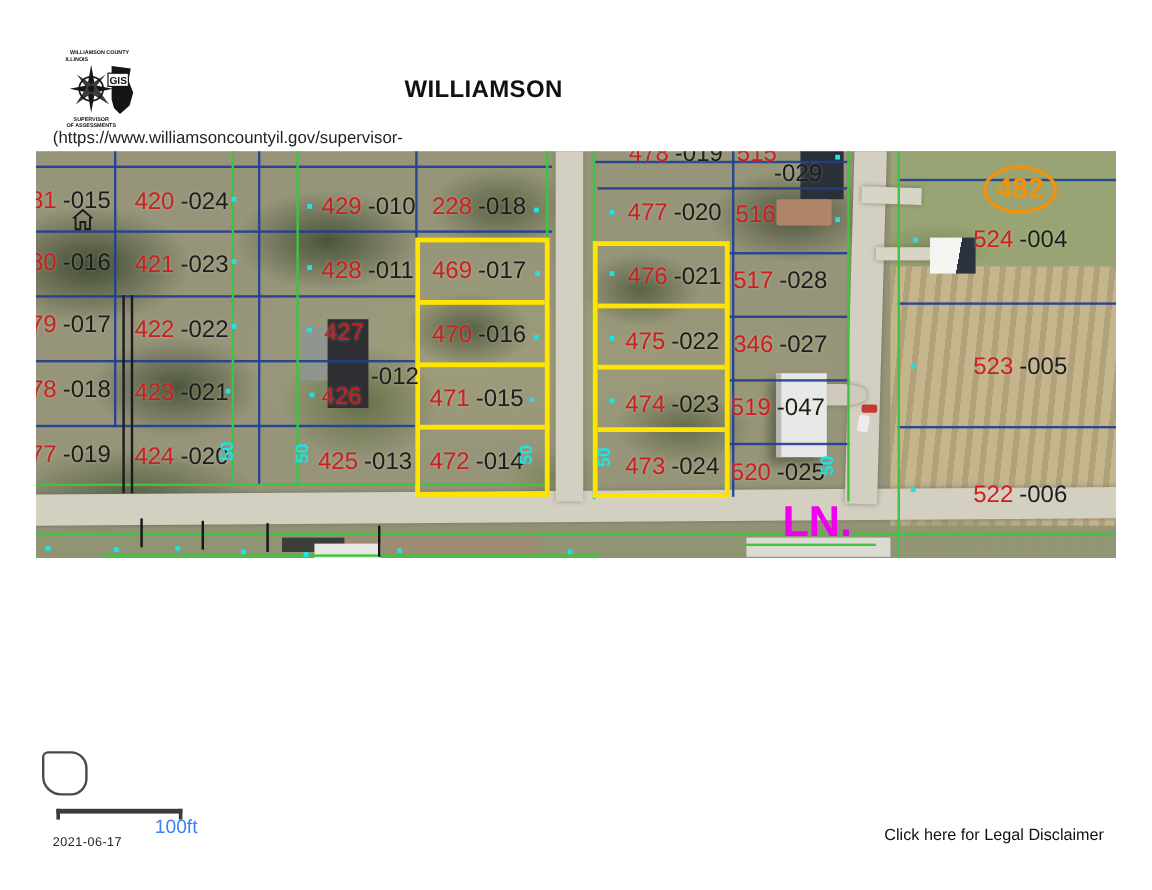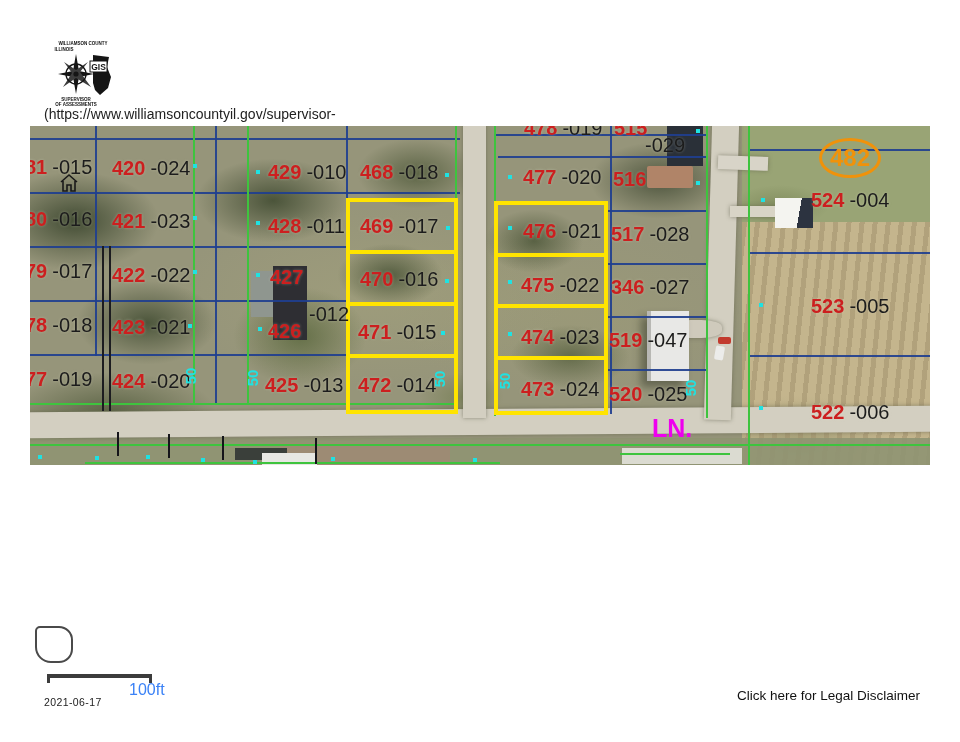--- a/index.html
+++ b/index.html
@@ -77,29 +77,29 @@
          border-left:2px solid #1c1c20;border-right:2px solid #1c1c20;}
 
   .ycol{position:absolute;border:4px solid var(--yellow);display:grid;grid-template-rows:repeat(4,1fr);}
   .ycol1{left:316px;top:72px;width:112px;height:216px;}
   .ycol2{left:464px;top:75px;width:114px;height:214px;}
   .ycell{border-bottom:4px solid var(--yellow);}
   .ycell:last-child{border-bottom:none;}
 
   .plabel{position:absolute;display:flex;gap:5px;font-size:20px;white-space:nowrap;
           text-shadow:0 0 3px rgba(230,230,210,.35);}
-  .pred{color:var(--red);font-weight:700;}
+  .pred{color:var(--red);font-weight:400;}
   .pblk{color:var(--blk);}
   .wlabel{position:absolute;color:var(--cyan);font-size:15px;font-weight:bold;
           transform:translate(-50%,-50%) rotate(-90deg);}
   .dot{position:absolute;width:4px;height:4px;background:var(--cyan);}
   .oval{position:absolute;left:789px;top:12px;width:62px;height:40px;border:3px solid var(--orange);
         border-radius:50%;display:flex;align-items:center;justify-content:center;
         color:var(--orange);font-size:24px;font-weight:bold;}
-  .lnlabel{position:absolute;left:622px;top:288px;color:var(--magenta);font-size:25px;font-weight:bold;text-align:right;}
+  .lnlabel{position:absolute;left:622px;top:288px;color:var(--magenta);font-size:36px;font-weight:bold;text-align:right;}
   .house-icon{position:absolute;left:28px;top:46px;}
 
   
   .corner-shape{position:absolute;left:35px;top:626px;width:38px;height:37px;background:#fff;
                 border:2px solid #4a4a4a;border-radius:5px 14px 14px 16px;}
   .sbar{position:absolute;left:47px;top:674px;width:105px;height:4px;background:#3c3c3c;}
   .sbar::before,.sbar::after{content:"";position:absolute;top:0;width:3px;height:9px;background:#3c3c3c;}
   .sbar::before{left:0;} .sbar::after{right:0;}
   .sbar-label{position:absolute;left:129px;top:681px;font-size:16px;color:#3b82f6;}
   .map-date{position:absolute;left:44px;top:696px;font-size:10.5px;color:#222;letter-spacing:.4px;}
@@ -118,20 +118,21 @@
     <circle cx="26" cy="34" r="2.6" fill="#151515"></circle>
   </g>
   <path d="M43,15 L59,17 57,27 61,37 58,48 50,55 45,50 43,43 Z" fill="#151515"></path>
   <rect x="40" y="21" width="17" height="11" fill="#ffffff" stroke="#151515" stroke-width="1"></rect>
   <text x="48.5" y="30" text-anchor="middle" font-size="8.5" font-weight="bold" fill="#151515">GIS</text>
   <text x="26" y="61" text-anchor="middle" font-size="4.5" font-weight="bold" fill="#111">SUPERVISOR</text>
   <text x="26" y="66" text-anchor="middle" font-size="4.5" font-weight="bold" fill="#111">OF ASSESSMENTS</text>
 </svg>
 
 <div class="title">
+  <div>WILLIAMSON</div>
 </div>
 <div class="url">(https://www.williamsoncountyil.gov/supervisor-</div>
 
 <div class="map">
   <div class="aerial"></div>
   <div class="lawn482"></div>
   <div class="field"></div>
   <div class="below-strip"></div>
   <div class="dirtpatch"></div>
 
@@ -246,21 +247,21 @@
       </div>
       <div class="plabel" style="left: 82px; top: 244px;">
         <span class="pred">424</span>
         <span class="pblk">-020</span>
       </div>
       <div class="plabel" style="left: 238px; top: 35px;">
         <span class="pred">429</span>
         <span class="pblk">-010</span>
       </div>
       <div class="plabel" style="left: 330px; top: 35px;">
-        <span class="pred">468</span>
+        <span class="pred">228</span>
         <span class="pblk">-018</span>
       </div>
       <div class="plabel" style="left: 238px; top: 89px;">
         <span class="pred">428</span>
         <span class="pblk">-011</span>
       </div>
       <div class="plabel" style="left: 330px; top: 89px;">
         <span class="pred">469</span>
         <span class="pblk">-017</span>
       </div>

